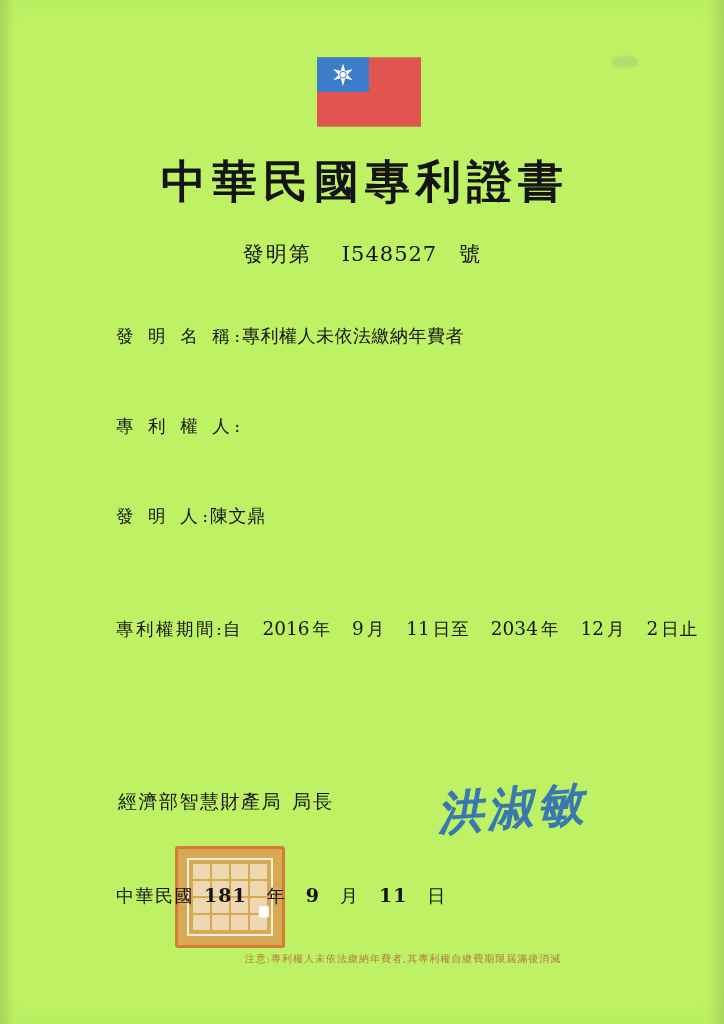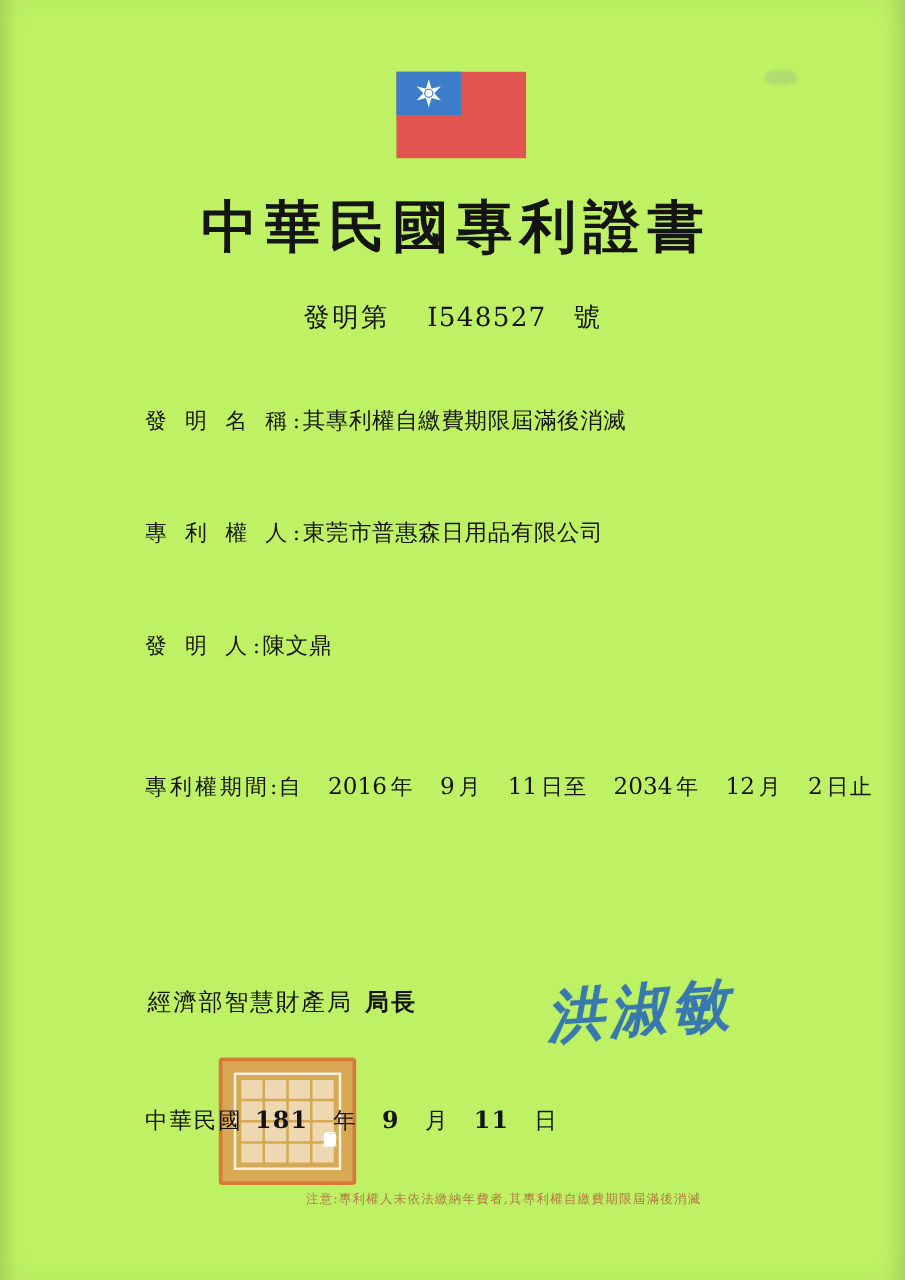--- a/index.html
+++ b/index.html
@@ -155,21 +155,20 @@
     position: absolute;
     top: 789px;
     left: 118px;
     font-size: 19px;
     letter-spacing: 1.5px;
     color: #141414;
   }
   .office-line .ol-role {
     margin-left: 10px;
     letter-spacing: 2px;
-    font-weight: bold;
   }
   .sign-script {
     position: absolute;
     top: 778px;
     left: 437px;
     font-family: "DejaVu Serif", "Liberation Serif", serif;
     font-size: 46px;
     font-weight: 700;
     font-style: italic;
     letter-spacing: 4px;
@@ -295,27 +294,26 @@
 
   <div class="doc-title">中華民國專利證書</div>
 
   <div class="number-line">
     <span class="nl-label">發明第</span><span class="nl-value">I548527</span><span class="nl-unit">號</span>
   </div>
 
   <div class="field field-name">
     <span class="f-label">發 明 名 稱</span>
     <span class="f-colon">:</span>
-    <span class="f-value">其專利權自繳費期限屆滿後消滅</span>
+    <span class="f-value">專利權人未依法繳納年費者</span>
   </div>
 
   <div class="field field-owner">
     <span class="f-label">專 利 權 人</span>
     <span class="f-colon">:</span>
-    <span class="f-value">東莞市普惠森日用品有限公司</span>
   </div>
 
   <div class="field field-inv">
     <span class="f-label">發  明  人</span>
     <span class="f-colon">:</span>
     <span class="f-value">陳文鼎</span>
   </div>
 
   <div class="term-row">
     <span class="t-label">專利權期間</span>

